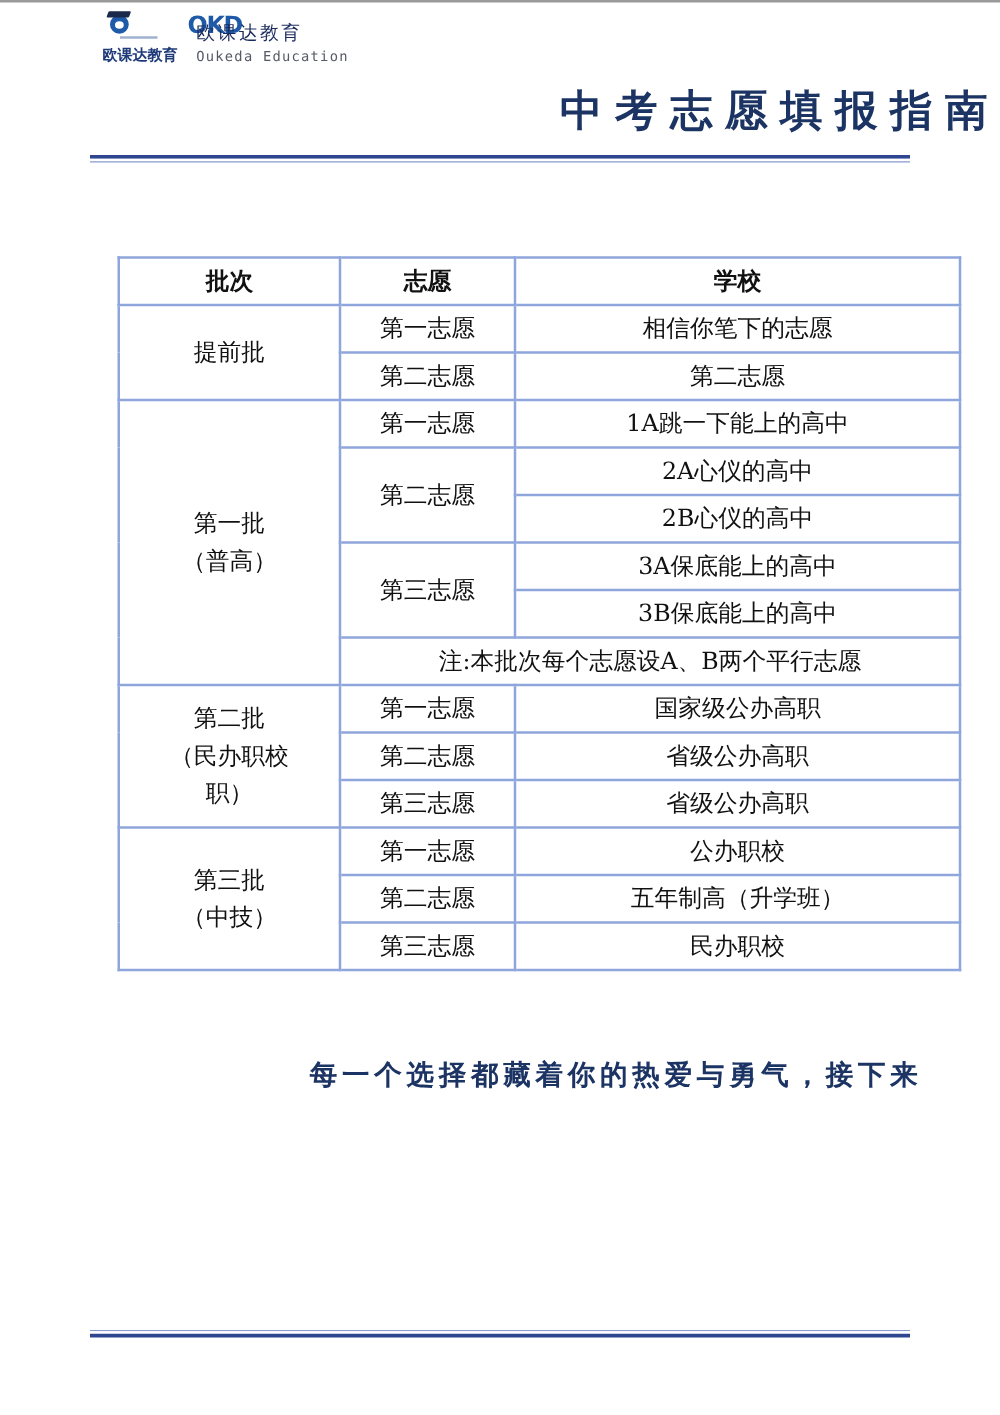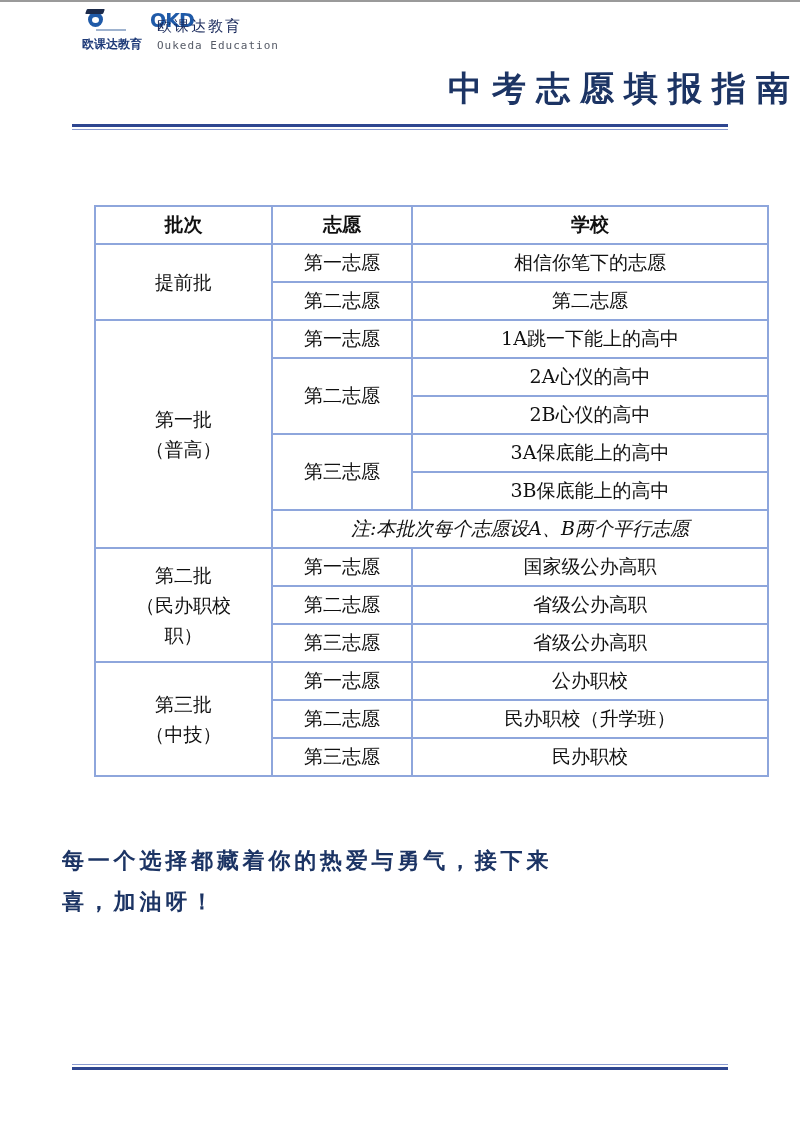--- a/index.html
+++ b/index.html
@@ -69,27 +69,27 @@
     border: 2px solid #8ea6dc;
     height: 36px; padding: 0; text-align: center; vertical-align: middle;
     font-family: "DejaVu Serif", "Liberation Serif", serif;
     font-size: 19px; color: #111111; font-weight: normal;
   }
   .guide-table th { font-weight: bold; }
   .col-batch { width: 177px; }
   .col-choice { width: 140px; }
   .col-school { width: 356px; }
   .batch-cell { line-height: 30px; }
-  .note-cell { text-align: center; font-weight: bold; font-style: italic; }
+  .note-cell { text-align: center; font-weight: bold; }
 
   
   .message {
     position: absolute; left: 62px; top: 840px; width: 676px;
     font-family: "DejaVu Sans", sans-serif; font-weight: bold; font-size: 22px;
-    color: #1c3464; line-height: 41px; letter-spacing: 3.8px;
+    color: #1c3464; line-height: 41px; letter-spacing: 3.8px; text-align: right;
   }
   .message .line { display: block; white-space: nowrap; }
 </style>
 </head>
 <body>
 
 <div class="top-bar"></div>
 
 <div class="logo">
   <div class="logo-mark">
@@ -185,31 +185,30 @@
     <tr>
       <td rowspan="3" class="batch-cell">
         <div>第三批</div>
         <div>（中技）</div>
       </td>
       <td>第一志愿</td>
       <td>公办职校</td>
     </tr>
     <tr>
       <td>第二志愿</td>
-      <td>民办职校（升学班）</td>
+      <td>五年制高（升学班）</td>
     </tr>
     <tr>
       <td>第三志愿</td>
       <td>民办职校</td>
     </tr>
   </tbody>
 </table>
 
 <div class="message">
   <span class="line">每一个选择都藏着你的热爱与勇气，接下来</span>
-  <span class="line">喜，加油呀！</span>
 </div>
 
 <div class="rule bottom">
   <div class="thin-first"></div>
   <div class="gap"></div>
   <div class="thick"></div>
 </div>
 
 </body></html>

